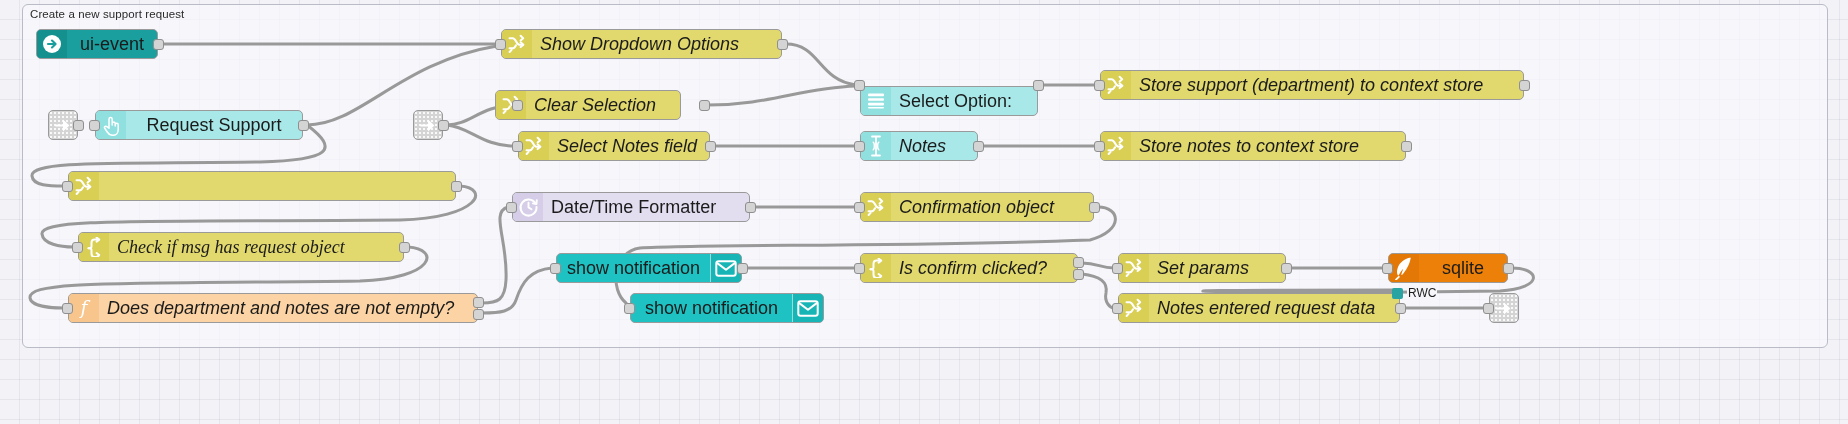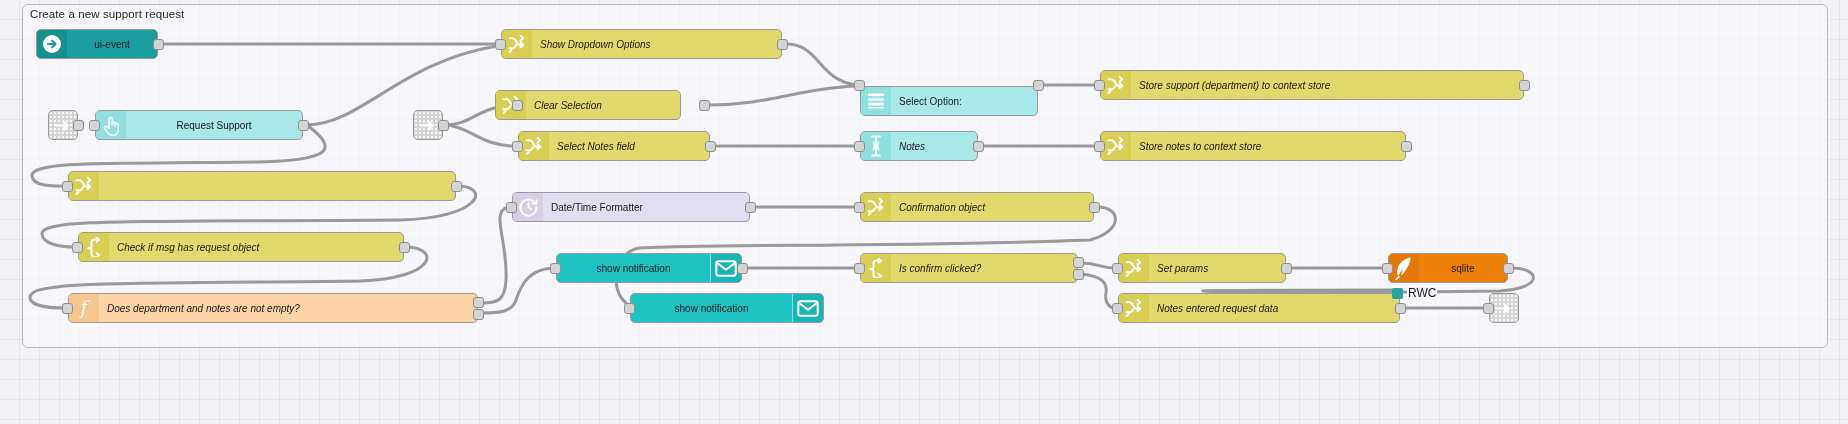--- a/index.html
+++ b/index.html
@@ -56,21 +56,21 @@
   }
   .node .icon-box.right{
     border-radius:0 4px 4px 0;
     border-top-right-radius:4px;border-bottom-right-radius:4px;
     border-left:1px solid rgba(255,255,255,.55);
   }
   .node .label{
     flex:1 1 auto;
     display:flex;align-items:center;
     padding:14px 8px;
-    font-size:10px;
+    font-size:18px;
     color:#1b1b1b;
     white-space:nowrap;
     overflow:hidden;
   }
   .node .label.center{justify-content:center;}
   .node .label.italic{font-style:italic;}
   
   .n-yellow{background:#e2d96e;}
   .n-yellow .icon-box{background:#d9cf54;}
   .n-cyan{background:#a8e8e8;}
@@ -186,21 +186,21 @@
             <path d="M2.5 4.2h3.2c1.6 0 2.4 1.3 3.3 3.1 1 2 1.8 3.4 3.5 3.4h3.4" fill="none" stroke="#fff" stroke-width="2" stroke-linecap="round"></path>
             <path d="M2.5 14.3h3.2c1.6 0 2.4-1.3 3.3-3.1" fill="none" stroke="#fff" stroke-width="2" stroke-linecap="round"></path>
             <path d="M13.6 8.3l2.8 2.4-2.8 2.4" fill="none" stroke="#fff" stroke-width="2" stroke-linecap="round" stroke-linejoin="round"></path>
             <path d="M13.6 1.8l2.6 2.4-2.6 2.3" fill="none" stroke="#fff" stroke-width="2" stroke-linecap="round" stroke-linejoin="round"></path>
             <path d="M4.6 15.8l-2 2.2" fill="none" stroke="#fff" stroke-width="2" stroke-linecap="round"></path>
           </svg>
         </div>
       </div>
       <div class="port" style="left: 62px; top: 181px;"></div>
       <div class="port" style="left: 451px; top: 181px;"></div>
-      <div class="node n-yellow" style="left: 78px; top: 232px; width: 326px;">
+      <div class="node n-yellow" style="left: 78px; top: 232px; width: 326px; font-family: Liberation Serif, serif;">
         <div class="icon-box">
           <svg class="gl" width="20" height="20" viewBox="0 0 20 20">
             <path d="M14.5 2.5h-4c-2 0-3 1.4-3 3.3v3.4c0 1.3-.7 2-2 2h-1" fill="none" stroke="#fff" stroke-width="2" stroke-linecap="round"></path>
             <path d="M4.5 11.2h1c1.3 0 2 .7 2 2v3.4c0 1.9 1 3.3 3 3.3h4" fill="none" stroke="#fff" stroke-width="2" stroke-linecap="round"></path>
             <path d="M12.6 .6l2.6 2-2.6 2" fill="none" stroke="#fff" stroke-width="2" stroke-linecap="round" stroke-linejoin="round"></path>
             <path d="M12.6 16l2.6 2-2.6 2" fill="none" stroke="#fff" stroke-width="2" stroke-linecap="round" stroke-linejoin="round"></path>
           </svg>
         </div>
         <div class="label italic">Check if msg has request object</div>
       </div>

